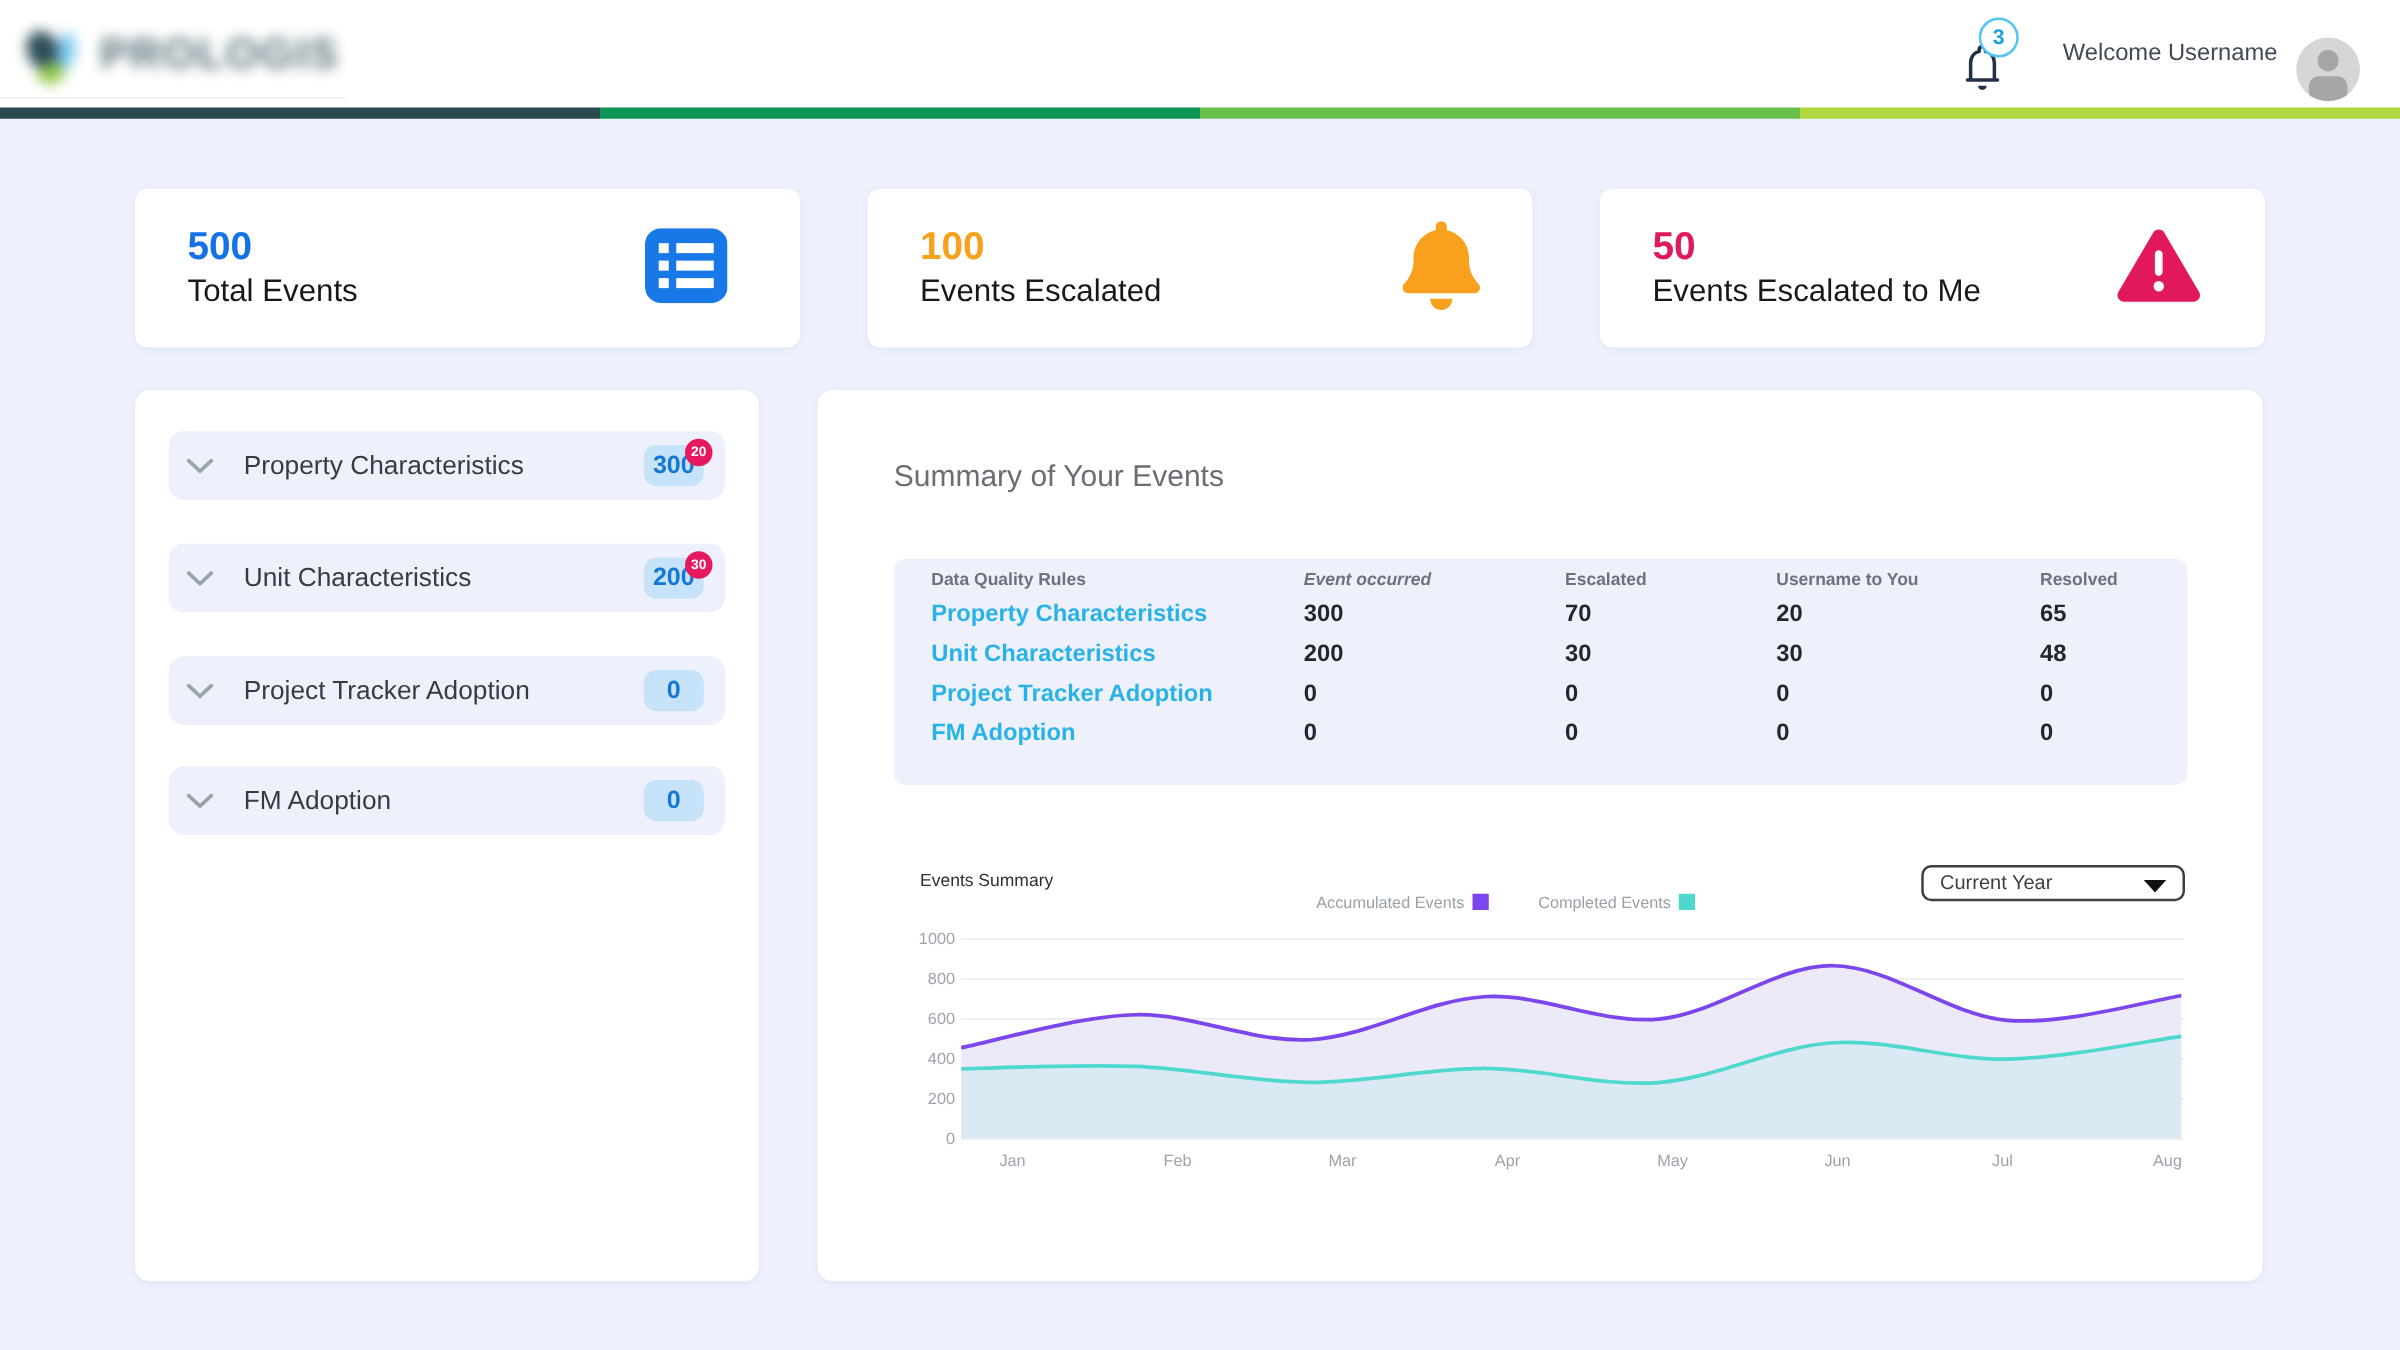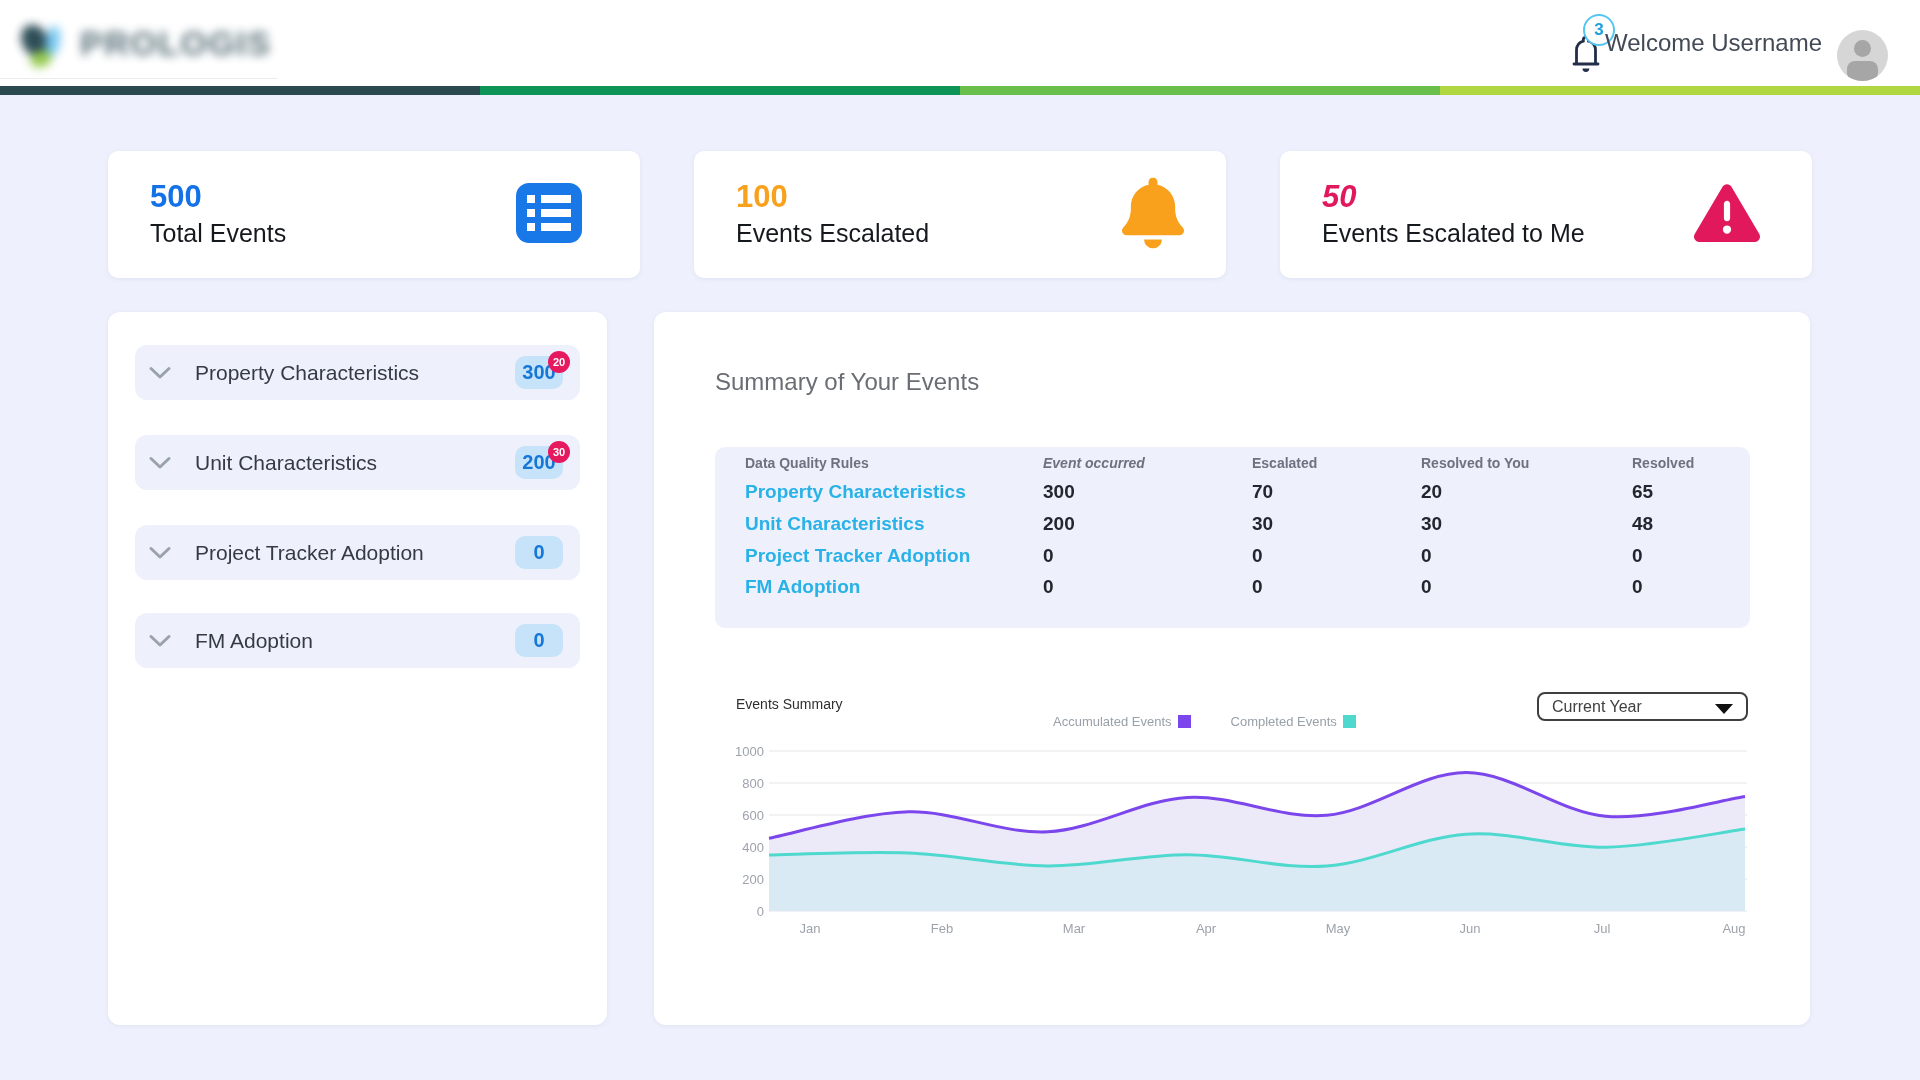--- a/index.html
+++ b/index.html
@@ -7,21 +7,21 @@
   #root { position:relative; width:1920px; height:1080px; background:#eef1fd; overflow:hidden; }
 
   
   .header { position:absolute; left:0; top:0; width:1920px; height:86px; background:#ffffff; }
   .logo-box { position:absolute; left:0; top:0; width:277px; height:79px; background:#fff; border-bottom:1px solid #ececec; }
   .logo-inner { position:absolute; left:18px; top:18px; display:flex; align-items:center; filter:blur(5px); opacity:.92; }
   .logo-text { font-size:34px; font-weight:bold; color:#4a636d; letter-spacing:1.5px; margin-left:10px; }
   .bell-wrap { position:absolute; left:1568px; top:8px; width:60px; height:70px; }
   .badge-3 { position:absolute; left:15px; top:6px; width:32px; height:32px; border-radius:50%; background:#fff; border:2px solid #55c6f2; color:#1da0dc; font-weight:bold; font-size:17px; display:flex; align-items:center; justify-content:center; }
   .bell-svg { position:absolute; left:2px; top:27px; }
-  .welcome { position:absolute; right:98px; top:0; height:86px; display:flex; align-items:center; font-size:24px; color:#424a56;text-align:right; }
+  .welcome { position:absolute; right:98px; top:0; height:86px; display:flex; align-items:center; font-size:19px; color:#424a56;text-align:right; }
   .avatar { position:absolute; left:1837px; top:30px; width:51px; height:51px; border-radius:50%; background:#d6d6d6; overflow:hidden; }
   .avatar .head { position:absolute; left:17px; top:10px; width:17px; height:17px; border-radius:50%; background:#a6a6a6; }
   .avatar .body { position:absolute; left:10px; top:31px; width:31px; height:20px; border-radius:8px; background:#a6a6a6; }
 
   .grad-bar { position:absolute; left:0; top:86px; width:1920px; height:9px; display:flex; }
   .grad-bar div { width:480px; height:9px; }
 
   
   .stat-card { position:absolute; top:151px; width:532px; height:127px; background:#fff; border-radius:10px; box-shadow:0 1px 5px rgba(30,40,90,.07); }
   .stat-value { position:absolute; left:42px; top:28px; font-size:31px; font-weight:bold; }
@@ -119,21 +119,21 @@
     <div class="stat-value" style="color: rgb(248, 161, 29);">100</div>
     <div class="stat-label">Events Escalated</div>
     <div class="stat-icon" style="right:42px">
       <svg width="62" height="71" viewBox="0 0 448 512">
           <path fill="#f9a11c" d="M224 0c-17.7 0-32 14.3-32 32v19.2C119 66 64 130.6 64 208v18.8c0 47-17.3 92.4-48.5 127.6l-7.4 8.3c-8.4 9.4-10.4 22.9-5.3 34.4S19.4 416 32 416H416c12.6 0 24-7.4 29.2-18.9s3.1-25-5.3-34.4l-7.4-8.3C401.3 319.2 384 273.9 384 226.8V208c0-77.4-55-142-128-156.8V32c0-17.7-14.3-32-32-32zm45.3 493.3c12-12 18.7-28.3 18.7-45.3H224 160c0 17 6.7 33.3 18.7 45.3s28.3 18.7 45.3 18.7s33.3-6.7 45.3-18.7z"></path>
         </svg>
     </div>
   </div>
 
   <div class="stat-card" style="left:1280px">
-    <div class="stat-value" style="color: rgb(225, 24, 92); font-style: italic;">50</div>
+    <div class="stat-value" style="color: rgb(225, 24, 92);">50</div>
     <div class="stat-label">Events Escalated to Me</div>
     <div class="stat-icon" style="right:48px">
       <svg width="74" height="66" viewBox="0 0 512 512">
           <path fill="#e1185c" d="M256 32c14.2 0 27.3 7.5 34.5 19.8l216 368c7.3 12.4 7.3 27.7 .2 40.1S486.3 480 472 480H40c-14.3 0-27.6-7.7-34.7-20.1s-7-27.8 .2-40.1l216-368C228.7 39.5 241.8 32 256 32zm0 128c-13.3 0-24 10.7-24 24V296c0 13.3 10.7 24 24 24s24-10.7 24-24V184c0-13.3-10.7-24-24-24zm32 224a32 32 0 1 0 -64 0 32 32 0 1 0 64 0z"></path>
         </svg>
     </div>
   </div>
 
   <div class="panel" id="left-panel">
       <div class="acc-row" style="top: 33px;">
@@ -167,21 +167,21 @@
         <span class="acc-pill">0</span>
       </div>
     </div>
 
   <div class="panel" id="right-panel">
     <div class="summary-title">Summary of Your Events</div>
     <div class="sum-table" id="sum-table">
         <div class="th" style="left: 30px;">Data Quality Rules</div>
         <div class="th" style="left: 328px; font-style: italic;">Event occurred</div>
         <div class="th" style="left: 537px;">Escalated</div>
-        <div class="th" style="left: 706px;">Resolved to You</div>
+        <div class="th" style="left: 706px;">Username to You</div>
         <div class="th" style="left: 917px;">Resolved</div>
         <div class="rowlabel" style="left: 30px; top: 34px;">Property Characteristics</div>
         <div class="cell" style="left: 328px; top: 34px;">300</div>
         <div class="cell" style="left: 537px; top: 34px;">70</div>
         <div class="cell" style="left: 706px; top: 34px;">20</div>
         <div class="cell" style="left: 917px; top: 34px;">65</div>
         <div class="rowlabel" style="left: 30px; top: 66px;">Unit Characteristics</div>
         <div class="cell" style="left: 328px; top: 66px;">200</div>
         <div class="cell" style="left: 537px; top: 66px;">30</div>
         <div class="cell" style="left: 706px; top: 66px;">30</div>

